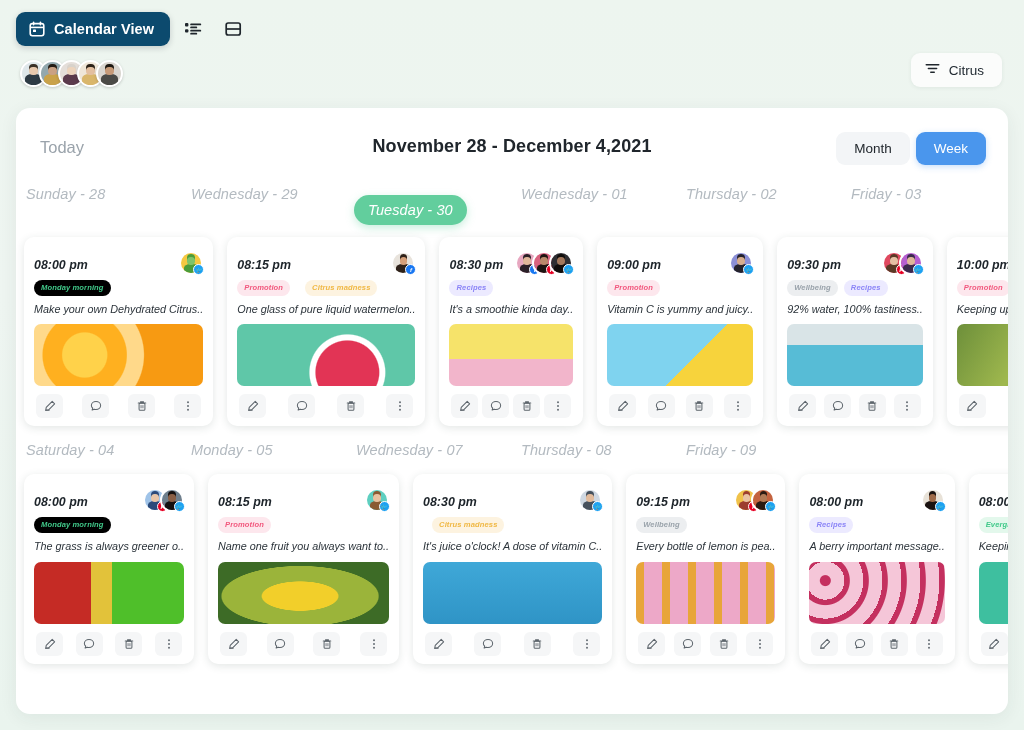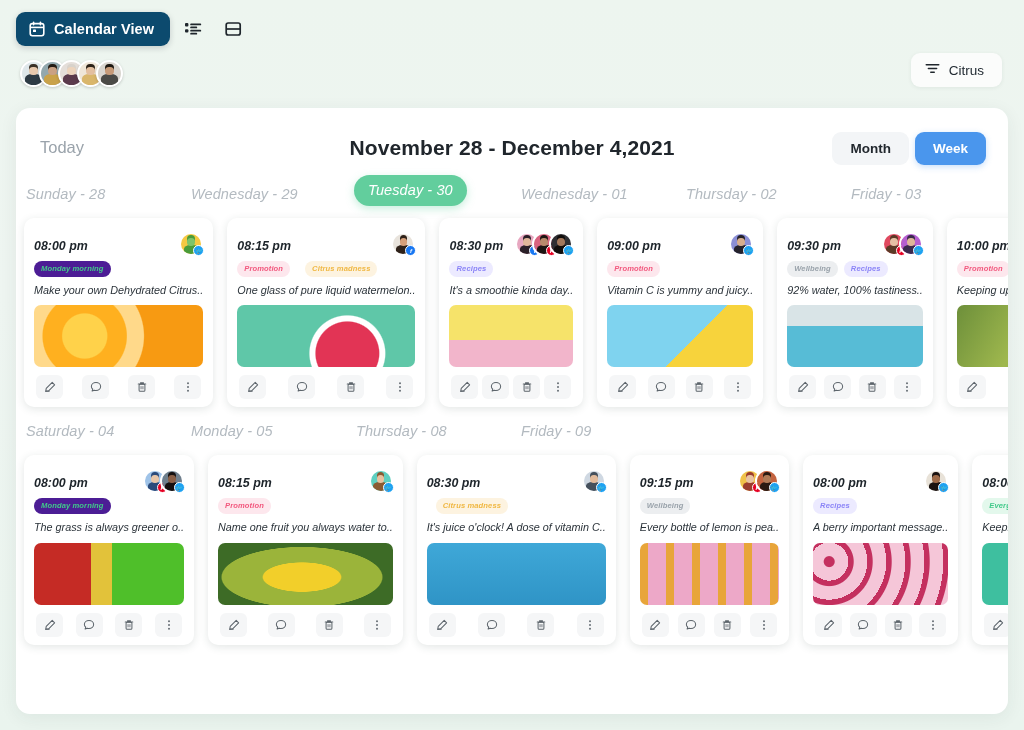--- a/index.html
+++ b/index.html
@@ -90,30 +90,30 @@
     height: 62px;
     padding: 0 22px;
   }
   .today {
     position:absolute; left: 24px; top: 30px;
     font-size: 16.5px; color: #9aa3ab; font-weight: 500;
   }
   .range {
     position:absolute; left: 0; right: 0; top: 28px;
     text-align:center;
-    font-size: 21px; color: #20262c; font-weight: 600;
+    font-size: 18px; color: #20262c; font-weight: 600;
     letter-spacing: .1px;
   }
   .mw-toggle {
     position:absolute; right: 22px; top: 24px;
     display:flex; align-items:center; gap: 6px;
   }
   .mw {
     padding: 9px 18px; border-radius: 9px;
-    font-size: 13.5px; font-weight: 700;
+    font-size: 13.5px; font-weight: 400;
   }
   .mw.inactive { background:#f3f5f7; color:#22282e; }
   .mw.active { background:#4a96ed; color:#fff; box-shadow: 0 2px 6px rgba(74,150,237,.3); }
 
   
   .week { padding: 0 8px; font-style: italic; }
   .dayrow {
     display: grid;
     grid-template-columns: repeat(6, 1fr);
     gap: 14px;
@@ -124,21 +124,21 @@
     padding: 16px 0 12px 2px;
     letter-spacing: .1px;
   }
   .dayhead.today-pill {
     color: #fff;
     background: #62ce9d;
     border-radius: 18px;
     padding: 7px 14px;
     display: inline-block;
     justify-self: start;
-    margin: 5px 0 8px 0;
+    margin: 25px 0 8px 0;
     font-weight: 500;
     box-shadow: 0 3px 8px rgba(98,206,157,.35);
   }
   .cardrow {
     display: grid;
     grid-template-columns: repeat(6, 1fr);
     gap: 14px;
   }
 
   
@@ -174,21 +174,21 @@
   .badge.fb { background:#1877f2; }
   .badge.pin { background:#e60023; }
 
   .tags { display:flex; gap:6px; flex-wrap:wrap; margin: 2px 0 7px 0; min-height: 16px; }
   .tag {
     font-size: 7.6px; font-weight: 600;
     padding: 3px 7px; border-radius: 9px;
     white-space: nowrap;
     letter-spacing: .1px;
   }
-  .t-monday { background:#4c1d95; color:#41c98a; }
+  .t-monday { background:#000000; color:#41c98a; }
   .t-promotion { background:#fde7ed; color:#f2587e; }
   .t-citrus { background:#fdf3e0; color:#f0b844;margin-left:9px; }
   .t-recipes { background:#eceaff; color:#8b84f7; }
   .t-wellbeing { background:#eceef0; color:#9aa3ab; }
   .t-evergreen { background:#e3f8ec; color:#41c98a; }
 
   .title {
     font-size: 10.8px; color: #2a3views; color:#2b333a;
     line-height: 1.25;
     margin-bottom: 8px;
@@ -641,20 +641,21 @@
                   <path d="M2 12h4" stroke="#5c646b" stroke-width="1.2" stroke-linecap="round"></path>
                 </svg>
               </span>
             </div>
           </div>
         </div>
       </div>
       <div class="dayrow">
         <div class="dayhead">Saturday - 04</div>
         <div class="dayhead">Monday - 05</div>
+        <div class="dayhead">Wednesday - 07</div>
         <div class="dayhead">Thursday - 08</div>
         <div class="dayhead">Friday - 09</div>
       </div>
       <div class="cardrow">
         <div class="card">
           <div class="card-top">
             <div class="time">08:00 pm</div>
             <div class="socials">
               <div class="soc">
                 <div class="ph" style="background:#9fc3e8">
@@ -728,21 +729,21 @@
                     <div class="head" style="background:#e8c2a0;box-shadow:0 -3px 0 #8a5a32"></div>
                   </div>
                 </div>
                 <span class="badge tw">🐦</span>
               </div>
             </div>
           </div>
           <div class="tags">
             <span class="tag t-promotion">Promotion</span>
           </div>
-          <div class="title">Name one fruit you always water to..</div>
+          <div class="title">Name one fruit you always want to..</div>
           <div class="thumb" style="background: radial-gradient(at 48% 55%, rgb(242, 207, 42) 0px, rgb(242, 207, 42) 30%, rgb(155, 180, 58) 31%, rgb(155, 180, 58) 62%, rgb(61, 107, 38) 63%, rgb(61, 107, 38) 100%);"></div>
           <div class="actions">
             <div class="act">
               <span>
                 <svg width="12" height="12" viewBox="0 0 14 14">
                   <path d="M9.6 1.6l2.8 2.8-7 7-3.4.6.6-3.4z" stroke="#5c646b" stroke-width="1.2" fill="none" stroke-linejoin="round"></path>
                   <path d="M2 12h4" stroke="#5c646b" stroke-width="1.2" stroke-linecap="round"></path>
                 </svg>
               </span>
             </div>

